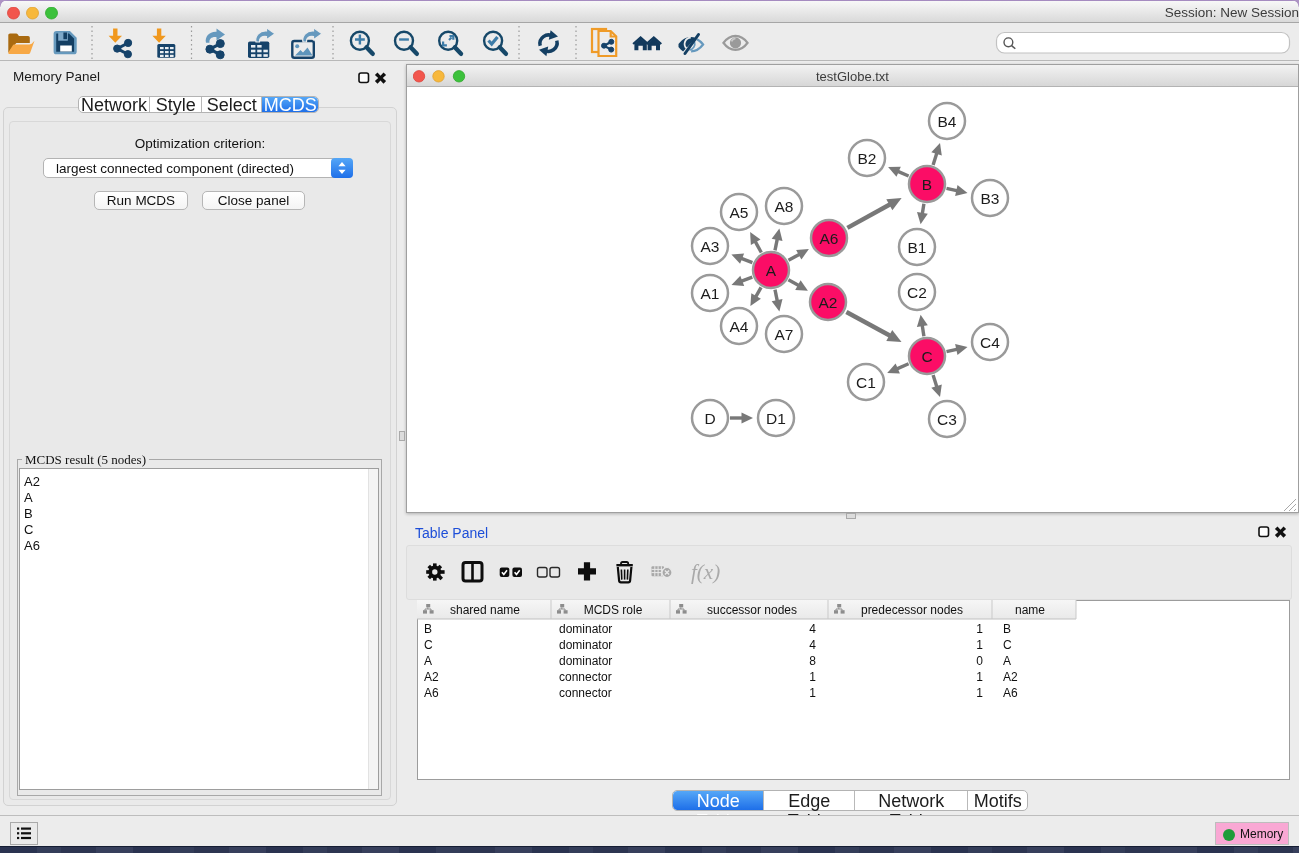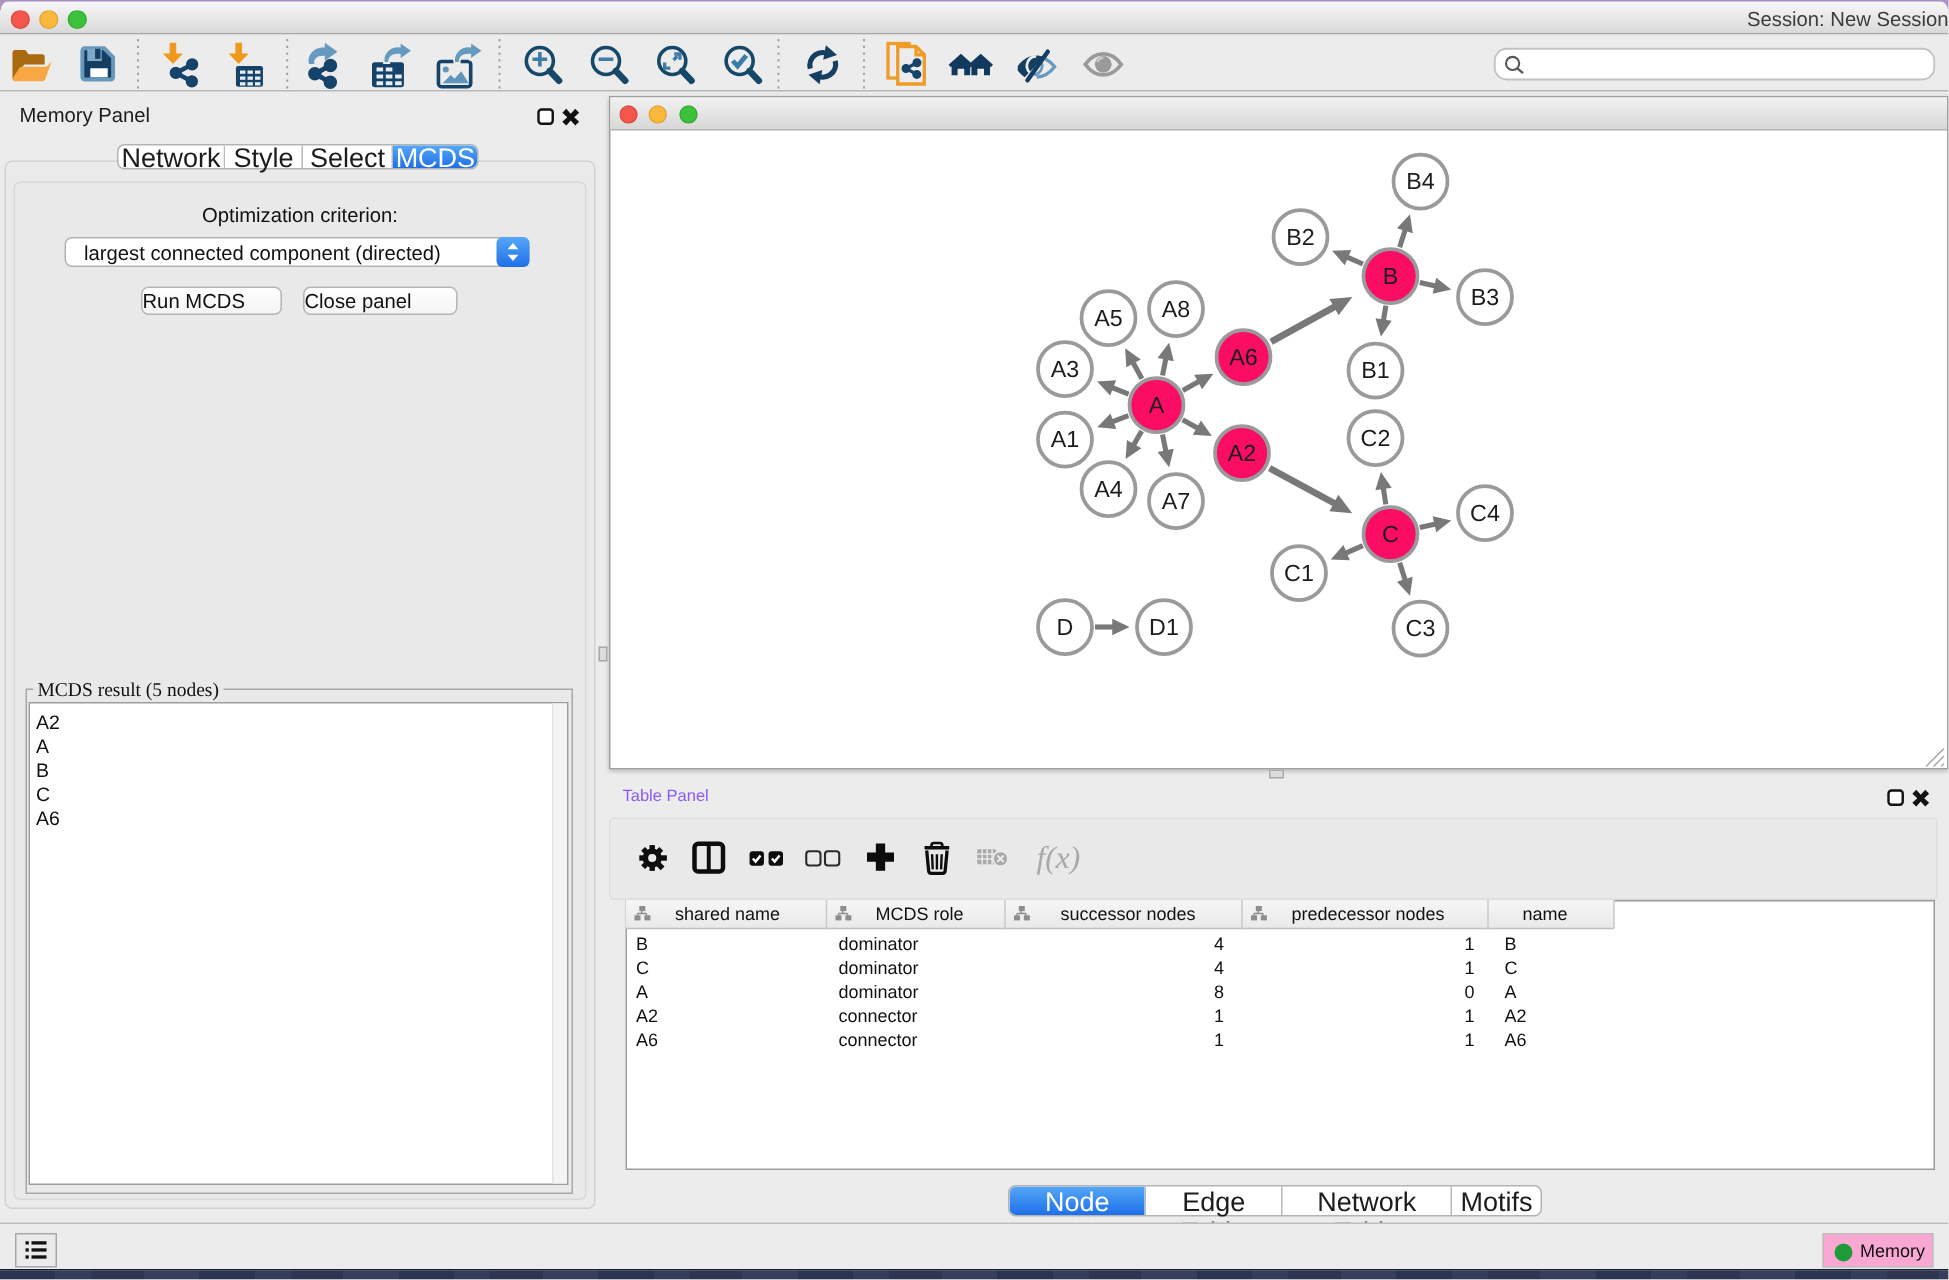--- a/index.html
+++ b/index.html
@@ -16,26 +16,26 @@
   
   #cp-title { left:13px; top:68.5px; font-size:13.5px; color:#1c1c1c; }
   #cp-outer { left:3px; top:107px; width:394px; height:699px; background:#eaeaea; border:1px solid #d2d2d2; border-radius:5px; }
   #cp-inner { left:9px; top:121px; width:382px; height:679px; background:#e9e9e9; border:1px solid #d8d8d8; border-radius:4px; }
   .seg { height:19px; background:#fff; border:1px solid #b3b3b3; border-radius:5px; display:flex; }
   .seg div { font-size:18px; color:#1c1c1c; text-align:center; line-height:18px; border-right:1px solid #b9b9b9; }
   .seg div:last-child { border-right:none; border-radius:0 4.5px 4.5px 0; }
   .seg div:first-child { border-radius:4.5px 0 0 4.5px; }
   .seg .sel { background:linear-gradient(#55a7f7,#1e6fe9); color:#fff; }
   .btn { background:linear-gradient(#ffffff,#f4f4f4); border:1px solid #b6b6b6; border-radius:5px;
-         font-size:13.5px; color:#111; text-align:left; }
+         font-size:13.5px; color:#111; text-align:center; }
   
   #netwin { left:406px; top:64px; width:893px; height:449px; background:#fff; border:1px solid #9f9f9f; box-shadow:0 1px 3px rgba(0,0,0,.25); }
   #netwin-tb { left:0; top:0; width:100%; height:22px; background:linear-gradient(#f2f2f2,#d7d7d7); border-bottom:1px solid #b3b3b3; }
   
-  #tp-title { left:415px; top:525px; font-size:11px; color:#8b5cf6; }
+  #tp-title { left:415px; top:525px; font-size:14px; color:#1d4ed8; }
   #tp-toolbar { left:406px; top:545px; width:886px; height:55px; background:#e9e9e9; border:1px solid #dddddd; border-radius:3px; }
   #tbl { left:417px; top:600px; width:873px; height:180px; background:#fff; border:1px solid #9c9c9c; }
   
   #statusbar { left:0; top:815px; width:1299px; height:31px; background:#ececec; border-top:1px solid #bdbdbd; }
   #deskstrip { left:0; top:846px; width:1299px; height:7px; border-top:1px solid #151d33; background:repeating-linear-gradient(90deg,#2a3350 0 37px,#343d59 37px 61px,#2d3551 61px 96px,#373f5c 96px 133px); }
 </style>
 </head>
 <body>
 <div class="abs" id="titlebar"></div>
 <div class="abs" style="left:0;top:0;width:7px;height:7px;background:radial-gradient(circle at 7px 7px, rgba(0,0,0,0) 6.3px, #ad93c4 6.8px);"></div>
@@ -245,20 +245,21 @@
 
 <div class="abs" style="left:17px; top:459px; width:365px; height:337px; border:1px solid #a8a8a8;"></div>
 <div class="abs" style="left:22px; top:452px; padding:0 3px; background:#e9e9e9; font-size:13px; color:#111;font-family:Liberation Serif, serif;">MCDS result (5 nodes)</div>
 <div class="abs" style="left:19px; top:468px; width:360px; height:322px; background:#fff; border:1px solid #9d9d9d;">
   <div style="position:absolute; right:0; top:0; width:10px; height:100%; background:#f4f4f4; border-left:1px solid #e2e2e2;"></div>
   <div style="padding:5px 0 0 4px; font-size:13px; color:#111; line-height:16px;">A2<br>A<br>B<br>C<br>A6</div>
 </div>
 
 <div class="abs" id="netwin">
   <div class="abs" id="netwin-tb"></div>
+  <div class="abs" style="left:0; top:4px; width:100%; text-align:center; font-size:13px; color:#3c3c3c;">testGlobe.txt</div>
   <svg class="abs" width="54" height="14" viewBox="0 0 54 14" style="left:6px; top:5px;">
     <circle cx="6" cy="6.3" r="5.7" fill="#f2564d" stroke="#dc443c" stroke-width="0.8"></circle>
     <circle cx="25.5" cy="6.3" r="5.7" fill="#f7b83c" stroke="#dfa02f" stroke-width="0.8"></circle>
     <circle cx="46" cy="6.3" r="5.7" fill="#3cc13c" stroke="#2fa82c" stroke-width="0.8"></circle>
   </svg>
   <svg class="abs" id="graph" style="left:0; top:23px;" width="891" height="424" viewBox="0 0 891 424">
 <line x1="345.3" y1="189.1" x2="333.9" y2="193.4" stroke="#787878" stroke-width="3.4"></line>
 <path d="M324.5 196.9 L333.3 187.7 L337.2 198.0 Z" fill="#787878"></path>
 <line x1="345.4" y1="174.7" x2="333.7" y2="170.1" stroke="#787878" stroke-width="3.4"></line>
 <path d="M324.4 166.4 L337.1 165.5 L333.1 175.7 Z" fill="#787878"></path>

